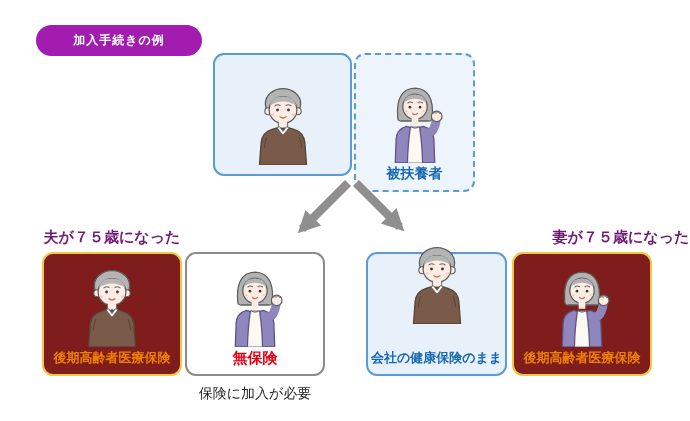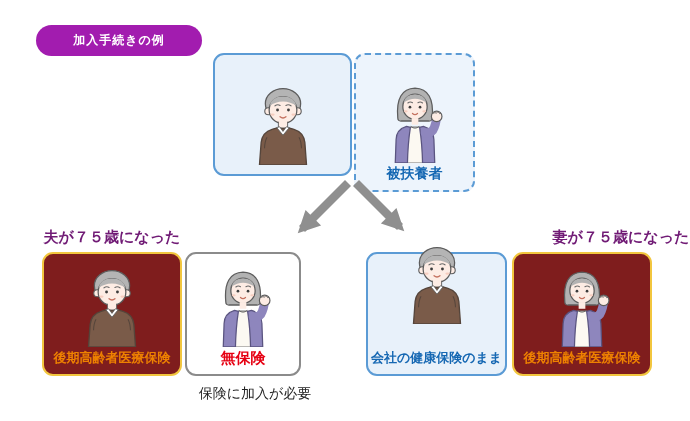--- a/index.html
+++ b/index.html
@@ -34,21 +34,21 @@
   .yellow{border:2px solid #f2c63e;background:#7f1d1d;}
   .gray{border:2px solid #8b8b8b;background:#ffffff;}
 
   .blue-text{color:#1668b3;}
   .orange-text{color:#ee8100;}
   .red-text{color:#e60012;}
 
   .b1{left:213px;top:53px;width:139px;height:123px;}
   .b2{left:354px;top:53px;width:121px;height:139px;font-family:Liberation Serif, serif;}
   .b3{left:42px; top:252px;width:140px;height:124px;}
-  .b4{left:185px;top:252px;width:116px;height:124px;}
+  .b4{left:185px;top:252px;width:140px;height:124px;}
   .b5{left:366px;top:252px;width:141px;height:124px;}
   .b6{left:512px;top:252px;width:140px;height:124px;}
 
   .b1 .plabel,.b2 .plabel{font-size:14px;}
   .b3 .plabel,.b6 .plabel{font-size:13px;}
   .b5 .plabel{font-size:13px;margin-top:23px;}
   .b4 .plabel{font-size:15px;}
 
   .arrows{position:absolute;left:266px;top:179px;width:164px;height:70px;}
 

